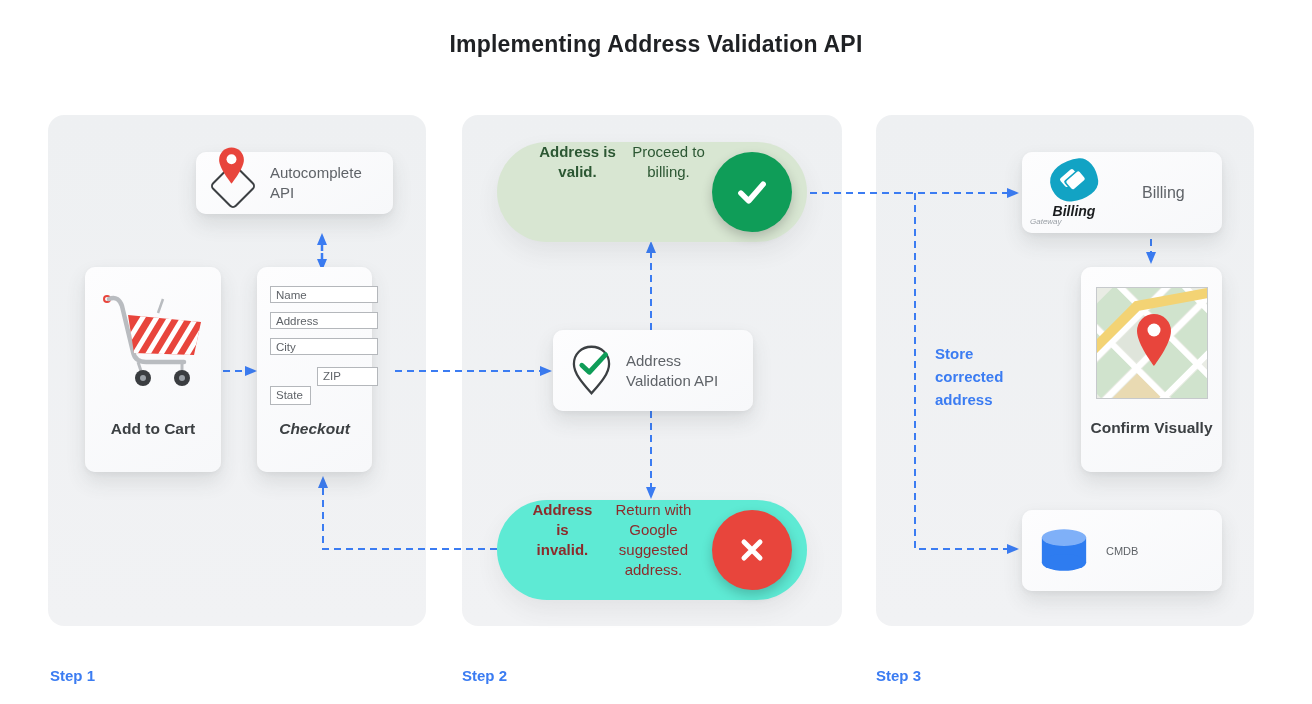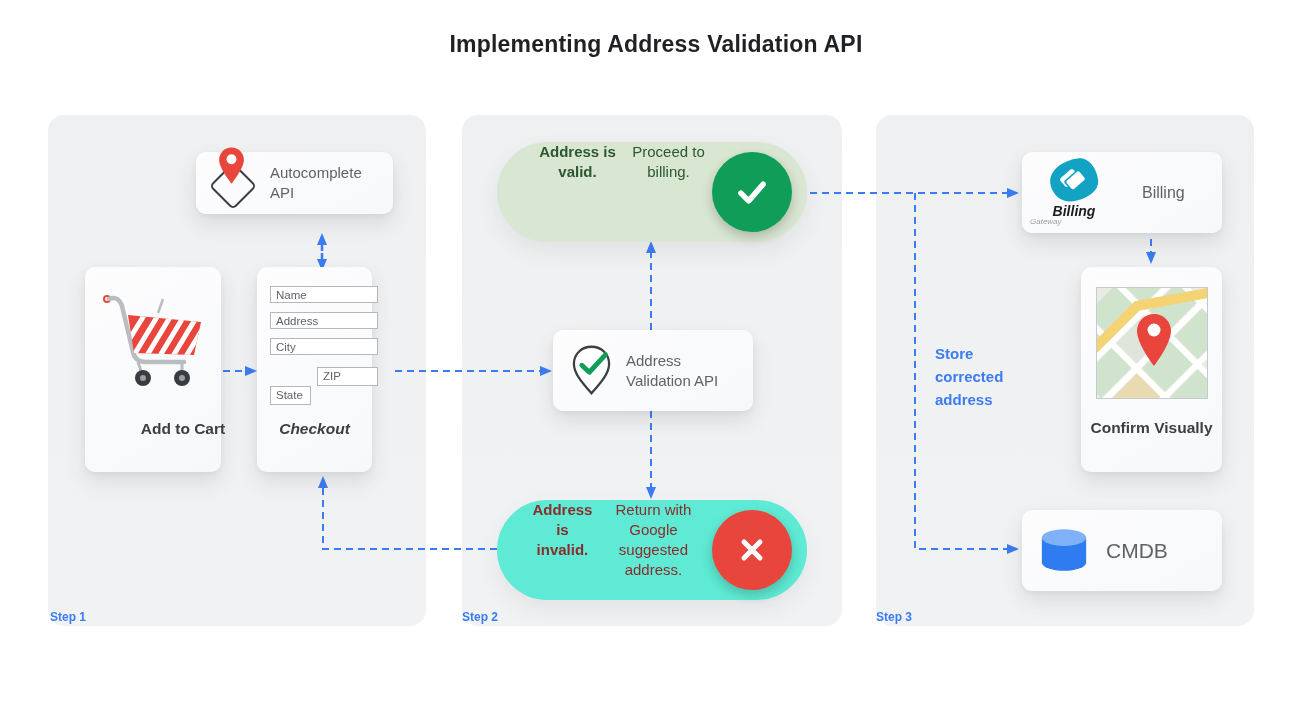--- a/index.html
+++ b/index.html
@@ -8,40 +8,40 @@
 
   .title{position:absolute;top:31px;left:0;width:100%;text-align:center;
          font-size:23px;font-weight:700;color:#1f2124;letter-spacing:.2px;}
 
   .panel{position:absolute;top:115px;height:511px;background:linear-gradient(180deg,#eef0f2,#f1f2f4);
          border-radius:16px;}
   #panel1{left:48px;width:378px;}
   #panel2{left:462px;width:380px;}
   #panel3{left:876px;width:378px;}
 
-  .step-label{position:absolute;top:610px;font-size:12px;font-weight:700;color:#3b7cf2;}
+  .step-label{position:absolute;top:667px;font-size:15px;font-weight:700;color:#3b7cf2;}
   #step1-label{left:50px;} #step2-label{left:462px;} #step3-label{left:876px;}
 
   .card{position:absolute;background:linear-gradient(150deg,#fdfdfe 0%,#f7f8fa 100%);
         border-radius:10px;box-shadow:0 10px 20px rgba(60,64,67,.12),0 2px 5px rgba(60,64,67,.06);}
   .hcard{display:flex;align-items:center;}
   .gray-label{color:#5f6368;font-size:15px;line-height:20px;}
   .dark-label{color:#3c4043;font-weight:700;font-size:15.5px;text-align:center;line-height:21px;}
 
   
   #card-autocomplete{left:196px;top:152px;width:197px;height:62px;}
   .ac-icon{position:relative;width:66px;height:80px;flex:0 0 auto;margin-left:8px;}
   .ac-diamond{position:absolute;left:12px;top:26px;width:30px;height:30px;border:2.5px solid #3c4043;
               border-radius:5px;transform:rotate(45deg);}
   .ac-pin{position:absolute;left:14px;top:4px;}
   #card-autocomplete .gray-label{width:112px;}
 
   #card-addtocart{left:85px;top:267px;width:136px;height:205px;}
   .cart-svg{position:absolute;left:13px;top:24px;}
-  #card-addtocart .dark-label{position:absolute;left:0;top:151px;width:100%;padding-left:30px;}
+  #card-addtocart .dark-label{position:absolute;left:0;top:151px;width:100%;}
 
   #card-checkout{left:257px;top:267px;width:115px;height:205px;}
   .field{position:absolute;left:13px;height:17px;border:1px solid #b4b7bb;background:#ffffff;
          font-size:11.5px;color:#5f6368;line-height:16px;padding-left:5px;box-sizing:border-box;}
   #f-name{top:19px;width:108px;} #f-address{top:45px;width:108px;} #f-city{top:71px;width:108px;}
   #f-state{top:100px;width:41px;height:19px;margin-top:19px;} #f-zip{top:100px;left:60px;width:61px;height:19px;}
   #card-checkout .dark-label{position:absolute;left:0;top:151px;width:100%;font-style:italic;}
 
   
   .pill{position:absolute;left:497px;width:310px;height:100px;border-radius:50px;
@@ -73,21 +73,21 @@
   .pg-name{font-weight:700;font-style:italic;font-size:14px;color:#1b1d1f;text-align:center;margin-top:2px;}
   .pg-sub{font-size:8px;color:#9aa0a6;font-style:italic;text-align:left;margin-top:-2px;}
   #card-billing .gray-label{font-size:16px;margin-left:24px;}
 
   #card-confirm{left:1081px;top:267px;width:141px;height:205px;}
   .map-wrap{position:absolute;left:15px;top:20px;width:110px;height:110px;border:1px solid #c6c9cc;}
   #card-confirm .dark-label{position:absolute;left:0;top:150px;width:100%;}
 
   #card-cmdb{left:1022px;top:510px;width:200px;height:81px;}
   .db-icon{flex:0 0 auto;margin-left:18px;margin-right:18px;}
-  #card-cmdb .gray-label{font-size:21px;}
+  #card-cmdb .gray-label{font-size:11px;}
 
   .store-note{position:absolute;left:935px;top:342px;width:88px;font-size:15px;font-weight:700;
               color:#3b7cf2;line-height:23px;}
 
   .connectors{position:absolute;left:0;top:0;pointer-events:none;}
   .dash{fill:none;stroke:#3b7cf2;stroke-width:2;stroke-dasharray:7 5;}
   .solid{fill:none;stroke:#3b7cf2;stroke-width:2.5;}
 </style>
 </head>
 <body>

